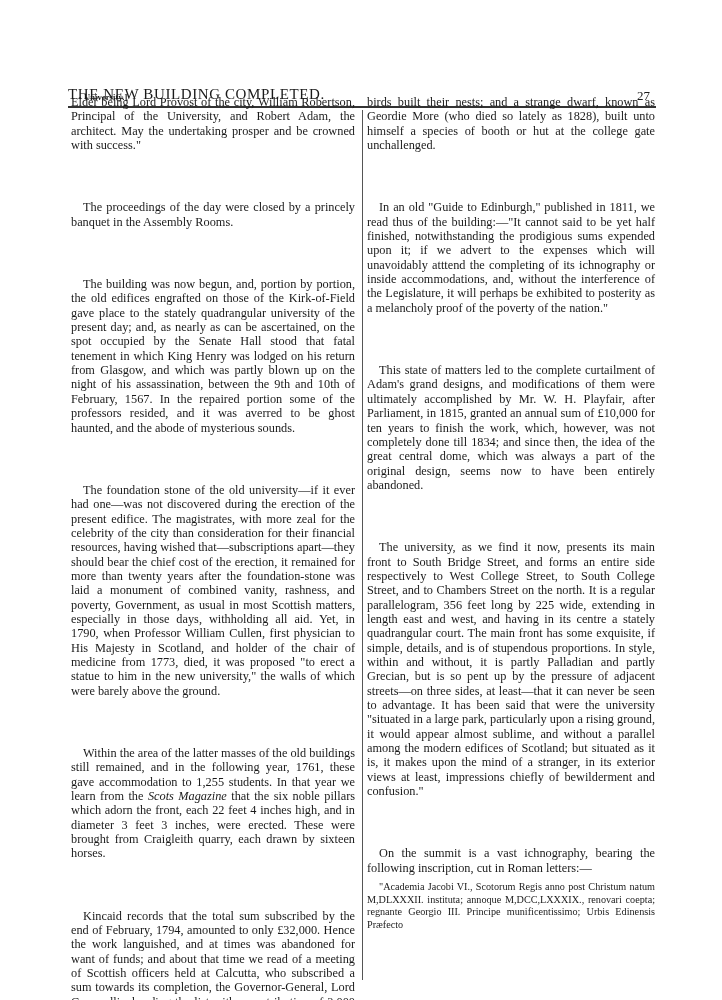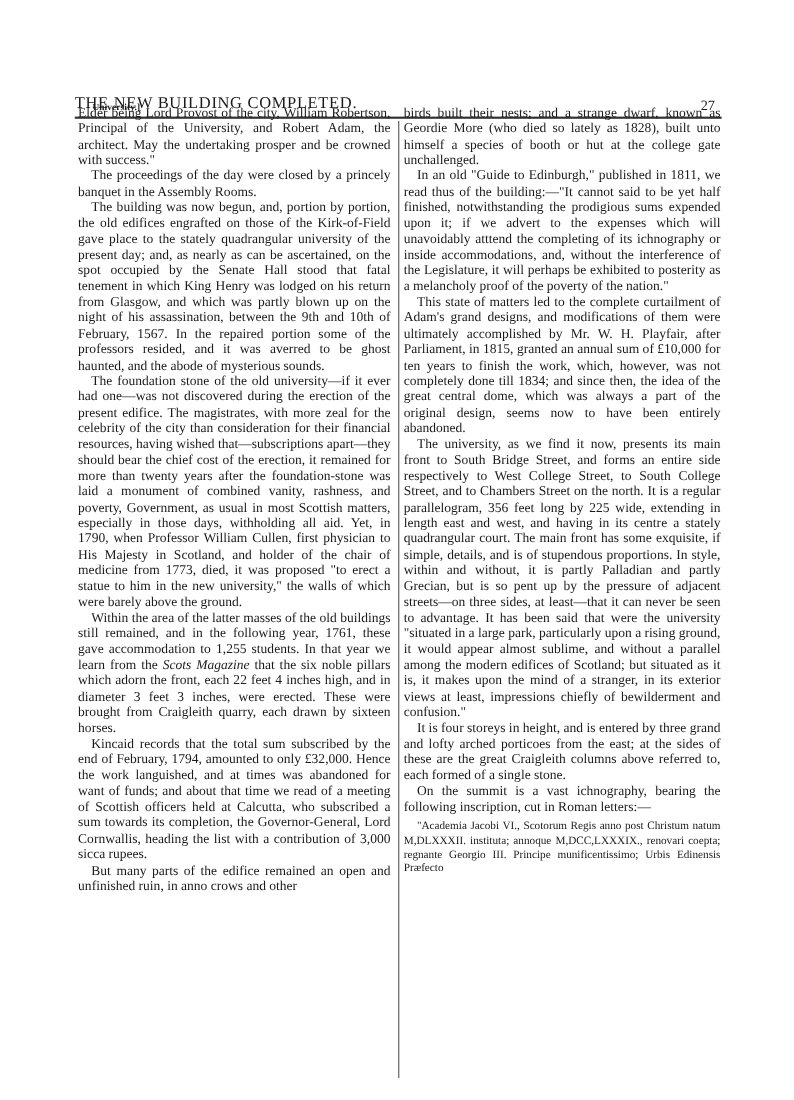--- a/index.html
+++ b/index.html
@@ -5,21 +5,21 @@
   html, body { margin:0; padding:0; background:#ffffff; }
   body { width:722px; height:1000px; position:relative; overflow:hidden; color:#1a1a1a;
          font-family:"Liberation Serif","DejaVu Serif",serif; }
   .header { position:absolute; left:68px; top:86px; width:590px; height:18px; }
   .running-head { position:absolute; left:16px; top:6px; font-size:8.5px; font-weight:bold; letter-spacing:0.1px;text-align:center; }
   .title { position:absolute; left:0; right:0; top:0; text-align:left; font-size:15px; letter-spacing:0.6px; }
   .page-num { position:absolute; right:8px; top:2px; font-size:13px; }
   .rule { position:absolute; left:68px; top:106px; width:588px; height:2px; background:#333; }
   .col { position:absolute; top:95px; font-size:12.3px; line-height:14.35px; text-align:justify; }
   .col p { margin:0; text-indent:0; }
-  .col p.ind { text-indent:12px; }
+  .col p.ind { text-indent:12px;margin-top:48px; }
   .left { left:71px; width:284px; }
   .right { left:367px; width:288px; }
   .divider { position:absolute; left:362px; top:110px; width:1px; height:870px; background:#555; }
   .quote { font-size:10.2px; line-height:12.6px; margin-top:6px !important; }
   em { }
 </style>
 </head>
 <body>
 
 <div class="header">
@@ -39,16 +39,15 @@
   <p class="ind">But many parts of the edifice remained an open and unfinished ruin, in anno crows and other</p>
 </div>
 
 <div class="divider"></div>
 
 <div class="col right">
   <p>birds built their nests; and a strange dwarf, known as Geordie More (who died so lately as 1828), built unto himself a species of booth or hut at the college gate unchallenged.</p>
   <p class="ind">In an old "Guide to Edinburgh," published in 1811, we read thus of the building:—"It cannot said to be yet half finished, notwithstanding the prodigious sums expended upon it; if we advert to the expenses which will unavoidably atttend the completing of its ichnography or inside accommodations, and, without the interference of the Legislature, it will perhaps be exhibited to posterity as a melancholy proof of the poverty of the nation."</p>
   <p class="ind">This state of matters led to the complete curtailment of Adam's grand designs, and modifications of them were ultimately accomplished by Mr. W. H. Playfair, after Parliament, in 1815, granted an annual sum of £10,000 for ten years to finish the work, which, however, was not completely done till 1834; and since then, the idea of the great central dome, which was always a part of the original design, seems now to have been entirely abandoned.</p>
   <p class="ind">The university, as we find it now, presents its main front to South Bridge Street, and forms an entire side respectively to West College Street, to South College Street, and to Chambers Street on the north. It is a regular parallelogram, 356 feet long by 225 wide, extending in length east and west, and having in its centre a stately quadrangular court. The main front has some exquisite, if simple, details, and is of stupendous proportions. In style, within and without, it is partly Palladian and partly Grecian, but is so pent up by the pressure of adjacent streets—on three sides, at least—that it can never be seen to advantage. It has been said that were the university "situated in a large park, particularly upon a rising ground, it would appear almost sublime, and without a parallel among the modern edifices of Scotland; but situated as it is, it makes upon the mind of a stranger, in its exterior views at least, impressions chiefly of bewilderment and confusion."</p>
-  <p class="ind">It is four storeys in height, and is entered by three grand and lofty arched porticoes from the east; at the sides of these are the great Craigleith columns above referred to, each formed of a single stone.</p>
   <p class="ind">On the summit is a vast ichnography, bearing the following inscription, cut in Roman letters:—</p>
   <p class="ind quote">"Academia Jacobi VI., Scotorum Regis anno post Christum natum M,DLXXXII. instituta; annoque M,DCC,LXXXIX., renovari coepta; regnante Georgio III. Principe munificentissimo; Urbis Edinensis Præfecto</p>
 </div>
 
 </body></html>

